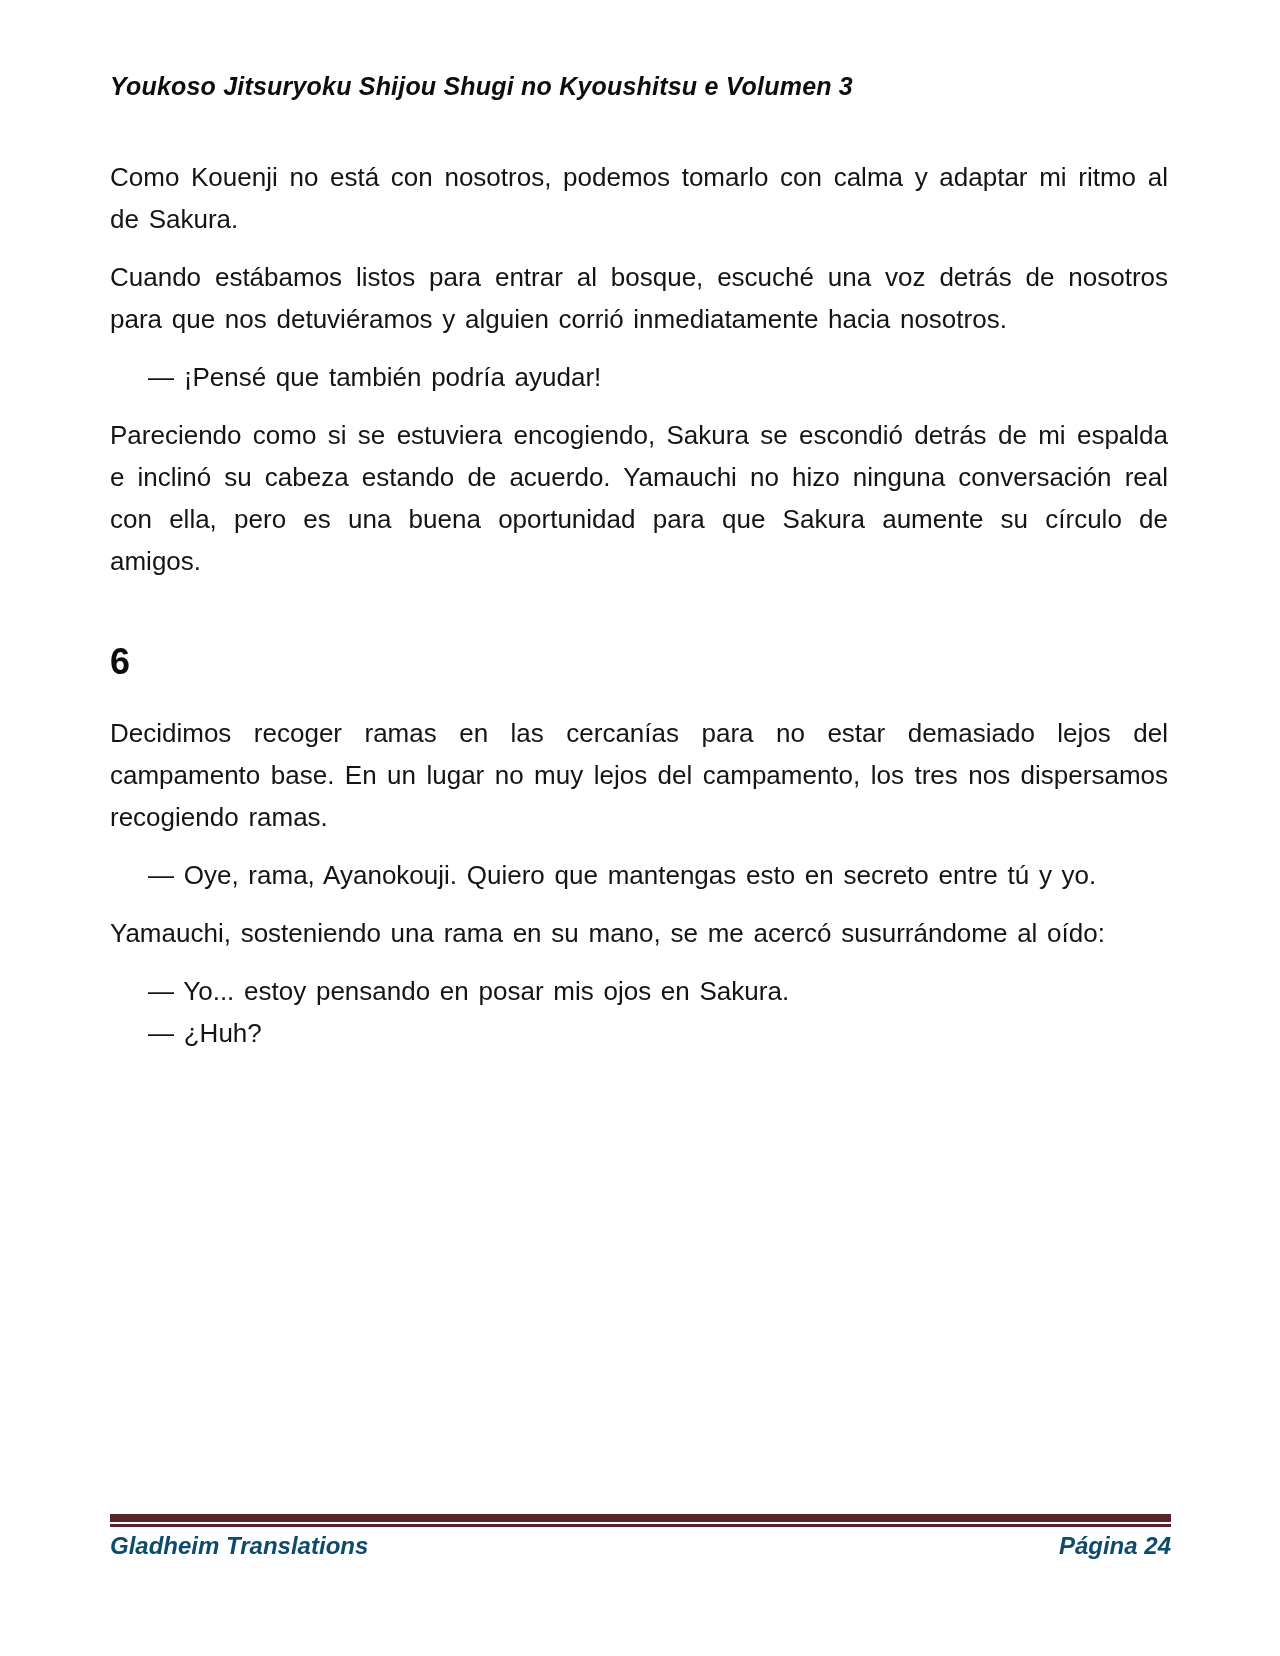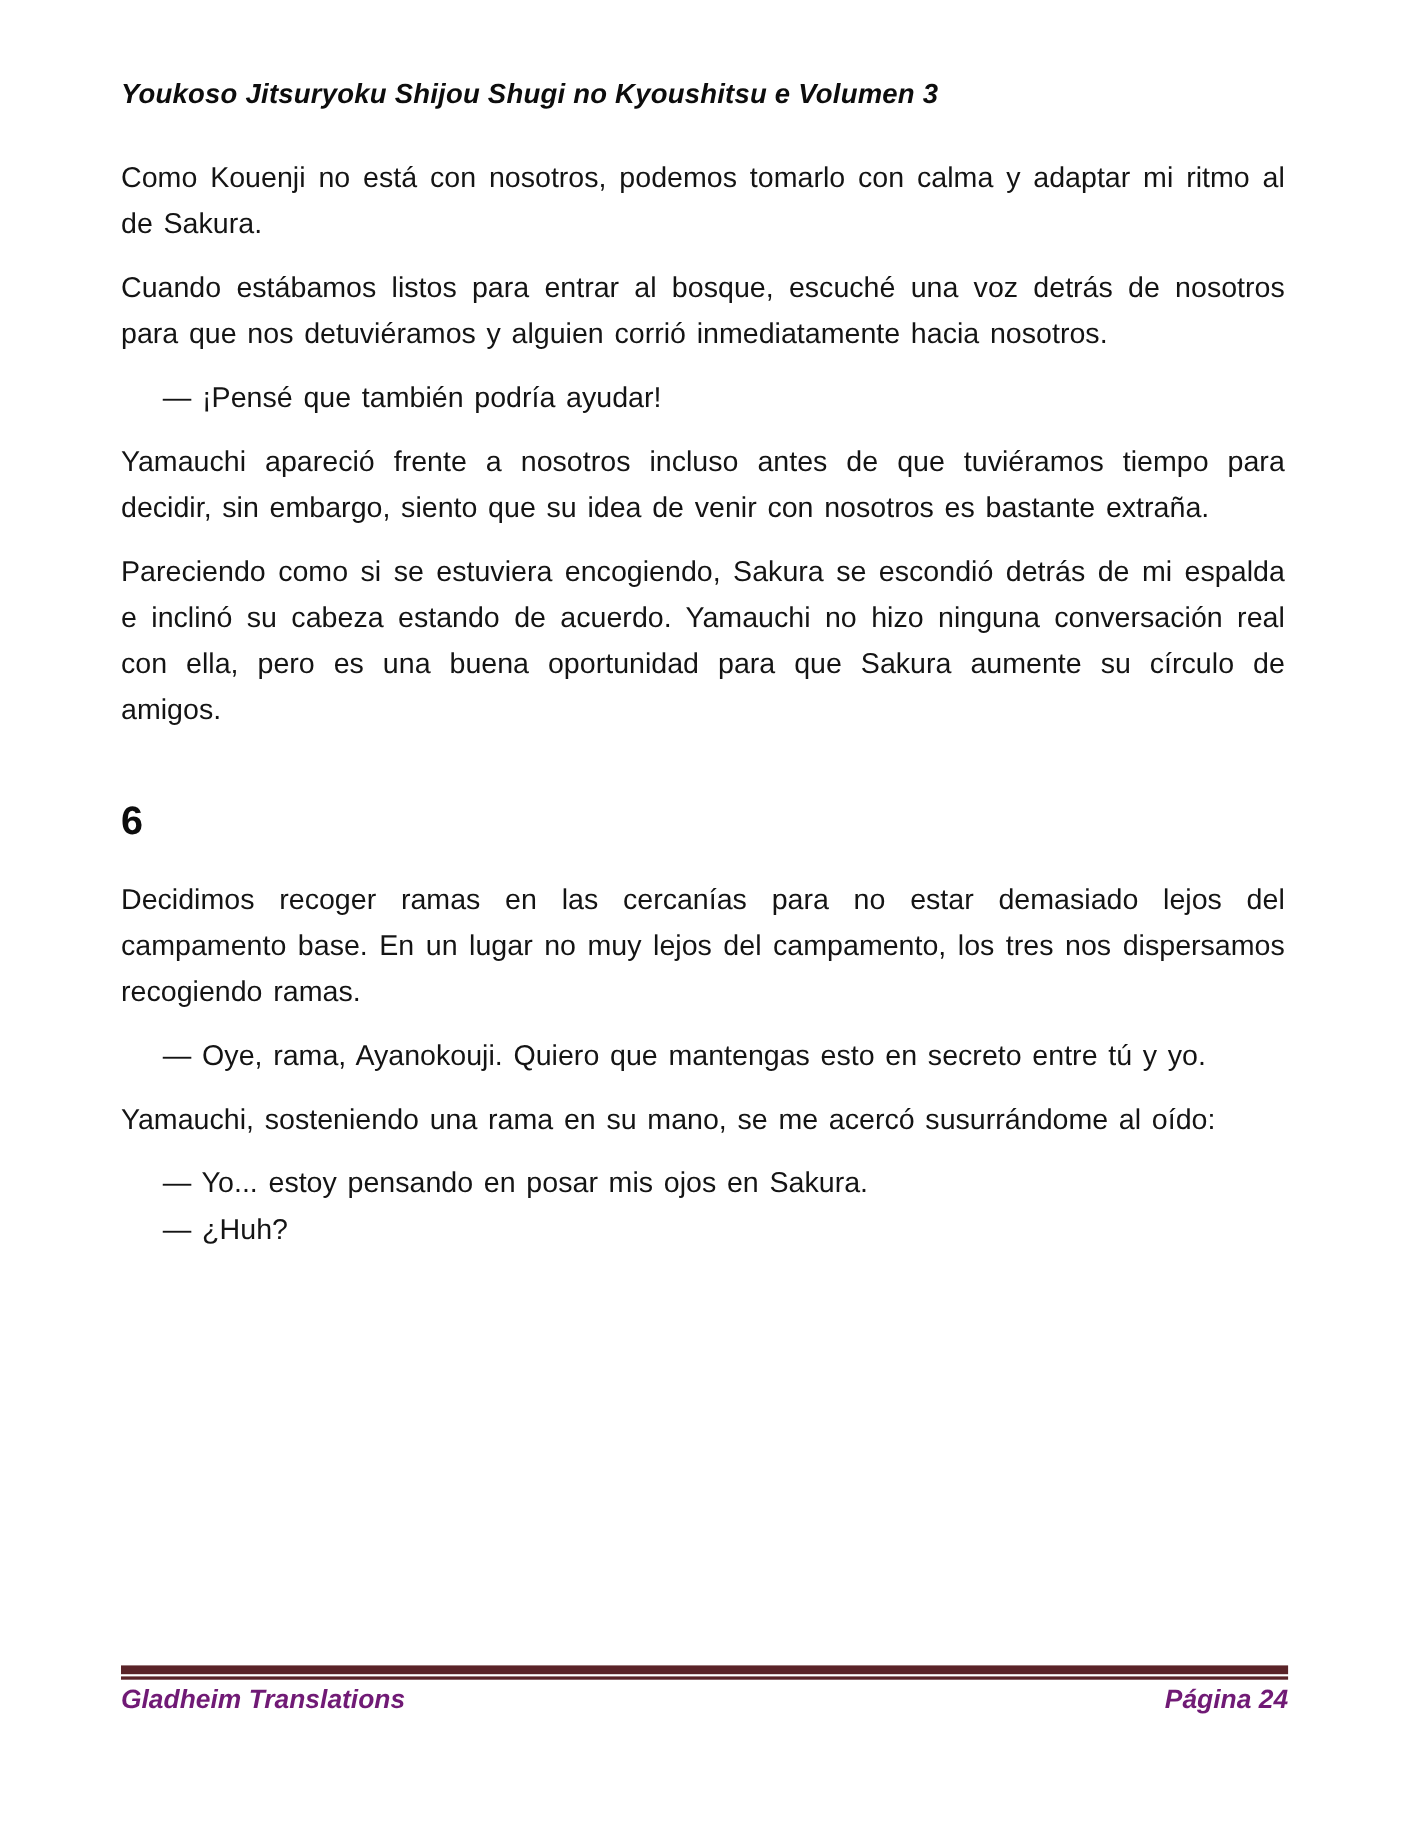--- a/index.html
+++ b/index.html
@@ -33,21 +33,21 @@
     top: 140px;
     left: 110px;
     width: 1058px;
     height: 1372px;
     overflow: hidden;
     font-size: 26px;
     line-height: 42px;
     text-align: justify;
     word-spacing: 2.5px;
   }
-  .content p { margin: 0 0 16px 0; }
+  .content p { margin: 16px 0 16px 0; }
   .content p.para { }
   .dialogue-group { margin: 0 0 16px 0; }
   .dialogue-group p.dialogue { margin: 0; }
   p.dialogue {
     padding-left: 78px;
     text-indent: -40px;
   }
   h2.section-number {
     margin: 58px 0 28px 0;
     font-size: 36px;
@@ -72,39 +72,38 @@
     background: var(--rule-color, #5a2328);
   }
   .footer-row {
     display: flex;
     justify-content: space-between;
     align-items: baseline;
     padding-top: 5px;
     font-size: 24px;
     font-weight: bold;
     font-style: italic;
-    color: #701a75;
+    color: #0c4a6e;
   }
 </style>
 </head>
 <body>
 
 <div class="page">
 
   <div class="header">
     <span>Youkoso Jitsuryoku Shijou Shugi no Kyoushitsu e Volumen 3</span>
   </div>
 
   <div class="content">
       <p class="para">Como Kouenji no está con nosotros, podemos tomarlo con calma y adaptar mi ritmo al de Sakura.</p>
       <p class="para">Cuando estábamos listos para entrar al bosque, escuché una voz detrás de nosotros para que nos detuviéramos y alguien corrió inmediatamente hacia nosotros.</p>
       <div class="dialogue-group">
         <p class="dialogue">— ¡Pensé que también podría ayudar!</p>
       </div>
-      <p class="para">Yamauchi apareció frente a nosotros incluso antes de que tuviéramos tiempo para decidir, sin embargo, siento que su idea de venir con nosotros es bastante extraña.</p>
       <p class="para">Pareciendo como si se estuviera encogiendo, Sakura se escondió detrás de mi espalda e inclinó su cabeza estando de acuerdo. Yamauchi no hizo ninguna conversación real con ella, pero es una buena oportunidad para que Sakura aumente su círculo de amigos.</p>
       <h2 class="section-number">6</h2>
       <p class="para">Decidimos recoger ramas en las cercanías para no estar demasiado lejos del campamento base. En un lugar no muy lejos del campamento, los tres nos dispersamos recogiendo ramas.</p>
       <div class="dialogue-group">
         <p class="dialogue">— Oye, rama, Ayanokouji. Quiero que mantengas esto en secreto entre tú y yo.</p>
       </div>
       <p class="para">Yamauchi, sosteniendo una rama en su mano, se me acercó susurrándome al oído:</p>
       <div class="dialogue-group">
         <p class="dialogue">— Yo... estoy pensando en posar mis ojos en Sakura.</p>
         <p class="dialogue">— ¿Huh?</p>

